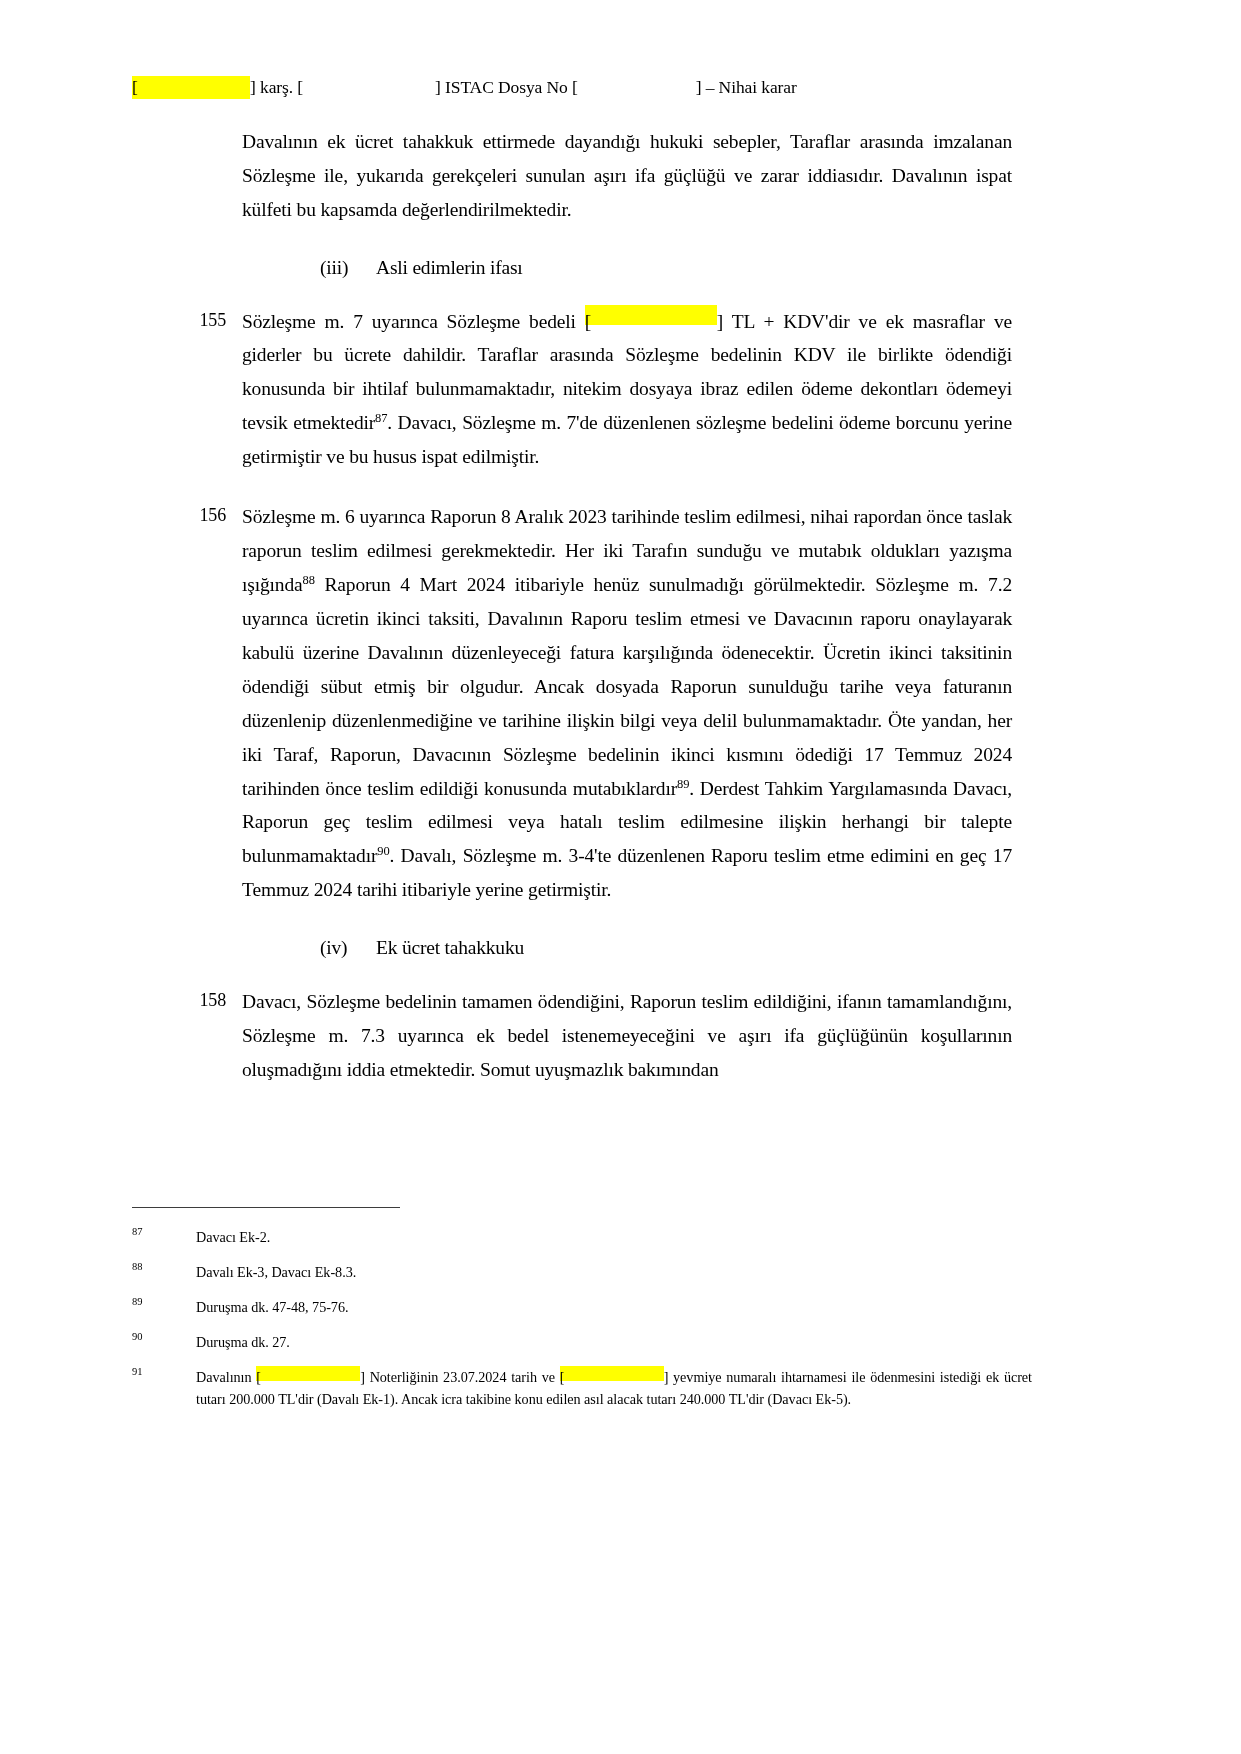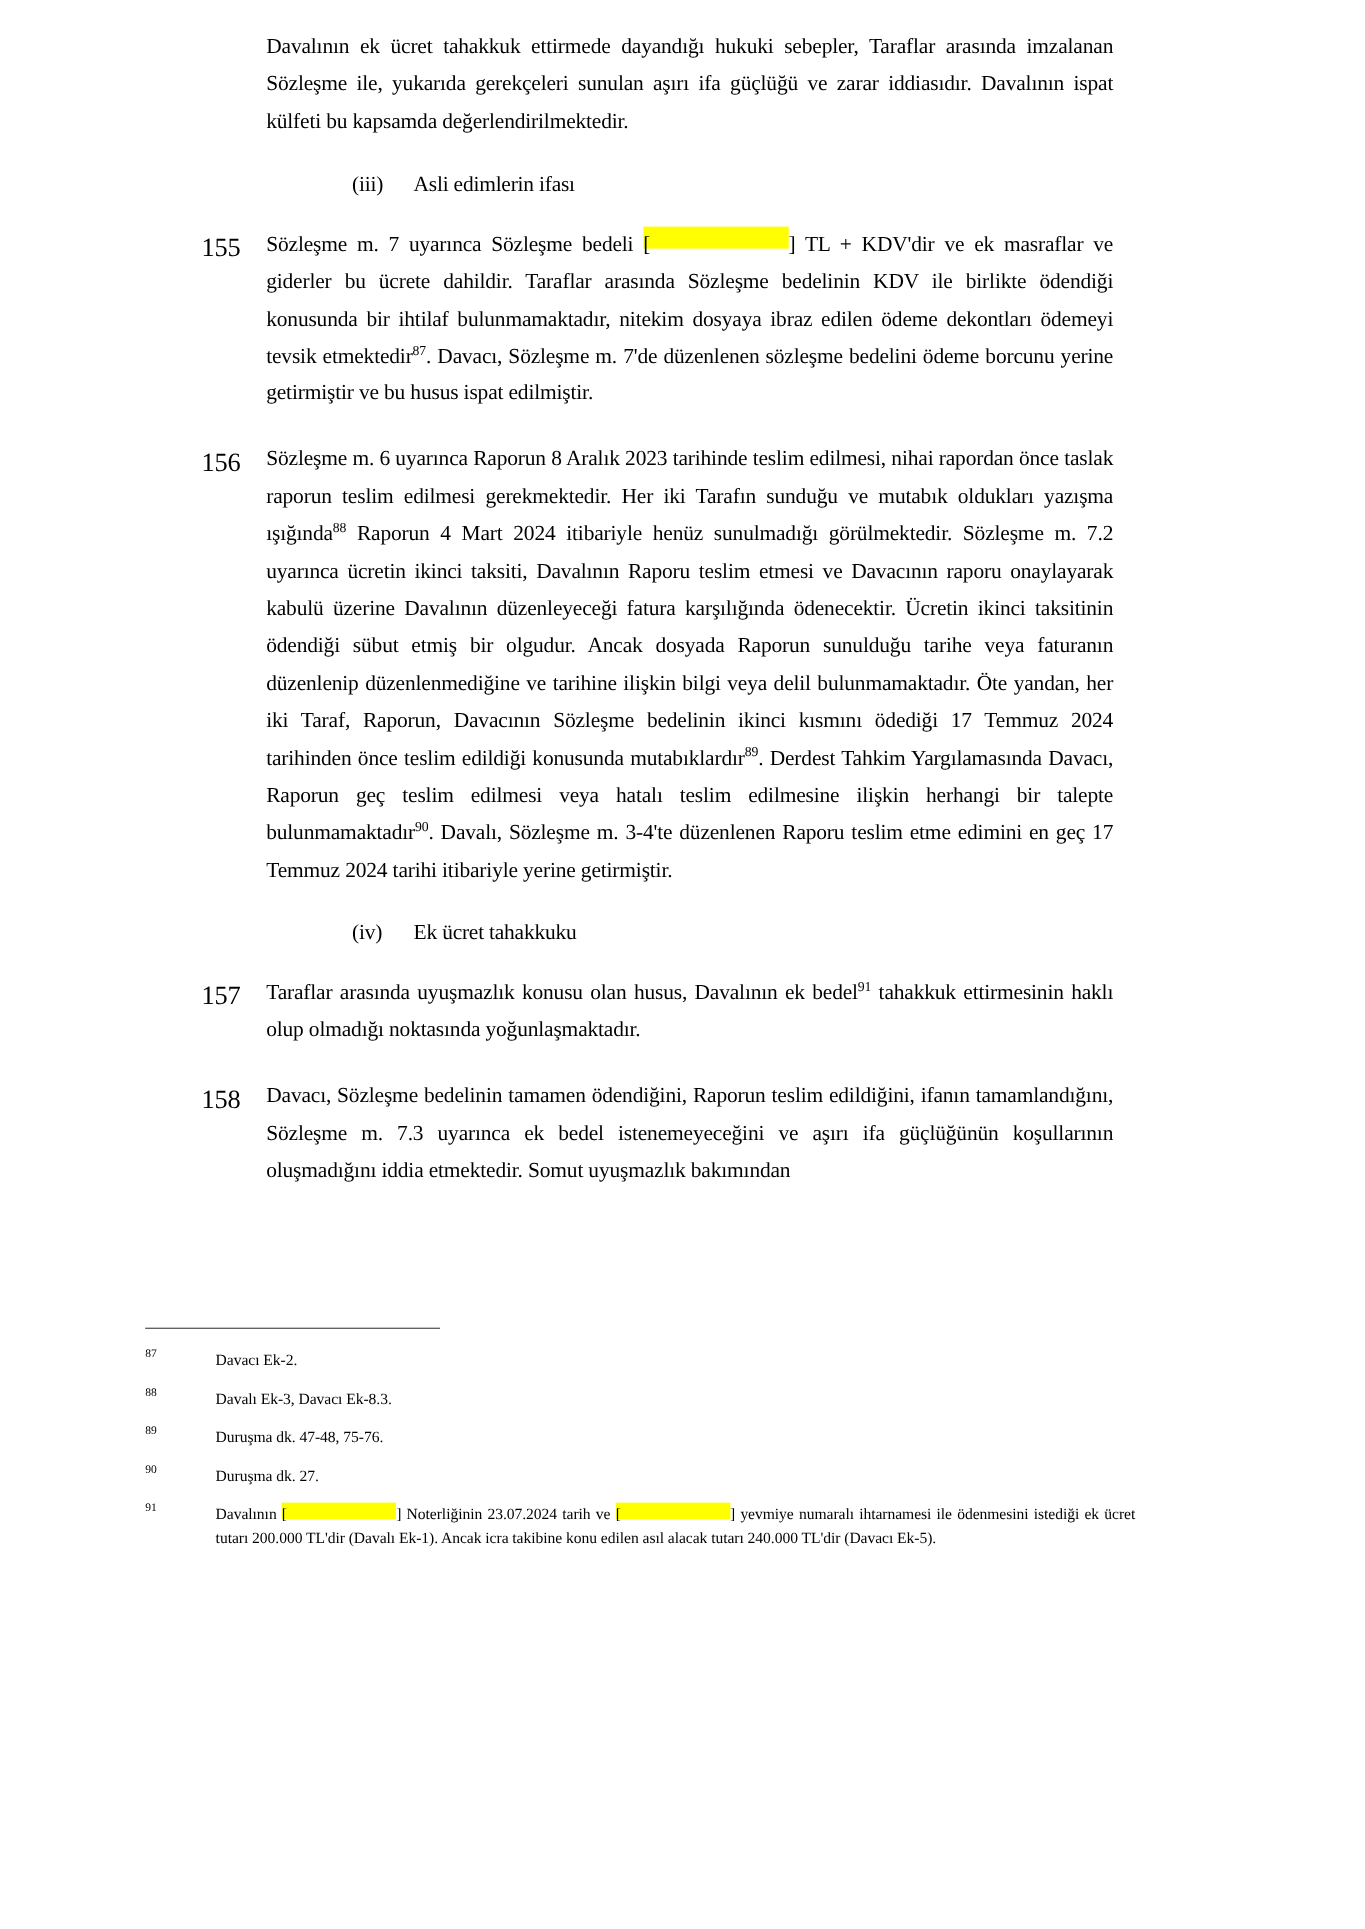--- a/index.html
+++ b/index.html
@@ -55,22 +55,22 @@
     text-align: justify;
     text-justify: inter-word;
     letter-spacing: -0.15px;
     margin-left: 44px;
   }
   .para .num {
     position: absolute;
     left: 0;
     top: 0;
     width: 50px;
-    text-align: center;
-    font-size: 24px;
+    text-align: right;
+    font-size: 18px;
   }
   .para.no-num { padding-left: 66px; }
 
   .heading-item {
     margin-top: 30px;
     padding-left: 188px;
     font-size: 19.5px;
     letter-spacing: -0.2px;
   }
   .heading-item .rn {
@@ -132,41 +132,39 @@
     font-size: 19px;
   }
 </style>
 </head>
 <body>
 
 <div class="page">
 
   <div class="content">
 
+    <div class="doc-header"><span class="redact h1"><span>[</span></span><span>] karş. [</span><span class="redact h2"></span><span>] ISTAC Dosya No [</span><span class="redact h3"></span><span>] – Nihai karar</span></div>
 
     <div class="para no-num">
       <span>Davalının ek ücret tahakkuk ettirmede dayandığı hukuki sebepler, Taraflar arasında imzalanan Sözleşme ile, yukarıda gerekçeleri sunulan aşırı ifa güçlüğü ve zarar iddiasıdır. Davalının ispat külfeti bu kapsamda değerlendirilmektedir.</span>
     </div>
 
     <div class="heading-item"><span class="rn">(iii)</span><span>Asli edimlerin ifası</span></div>
 
     <div class="para">
       <span class="num">155</span><span>Sözleşme m. 7 uyarınca Sözleşme bedeli</span>
       <span class="redact inline-155"><span>[</span></span><span>] TL + KDV'dir ve ek masraflar ve giderler bu ücrete dahildir. Taraflar arasında Sözleşme bedelinin KDV ile birlikte ödendiği konusunda bir ihtilaf bulunmamaktadır, nitekim dosyaya ibraz edilen ödeme dekontları ödemeyi tevsik etmektedir</span><sup>87</sup><span>. Davacı, Sözleşme m. 7'de düzenlenen sözleşme bedelini ödeme borcunu yerine getirmiştir ve bu husus ispat edilmiştir.</span>
     </div>
 
     <div class="para">
       <span class="num">156</span><span>Sözleşme m. 6 uyarınca Raporun 8 Aralık 2023 tarihinde teslim edilmesi, nihai rapordan önce taslak raporun teslim edilmesi gerekmektedir. Her iki Tarafın sunduğu ve mutabık oldukları yazışma ışığında</span><sup>88</sup><span> Raporun 4 Mart 2024 itibariyle henüz sunulmadığı görülmektedir. Sözleşme m. 7.2 uyarınca ücretin ikinci taksiti, Davalının Raporu teslim etmesi ve Davacının raporu onaylayarak kabulü üzerine Davalının düzenleyeceği fatura karşılığında ödenecektir. Ücretin ikinci taksitinin ödendiği sübut etmiş bir olgudur. Ancak dosyada Raporun sunulduğu tarihe veya faturanın düzenlenip düzenlenmediğine ve tarihine ilişkin bilgi veya delil bulunmamaktadır. Öte yandan, her iki Taraf, Raporun, Davacının Sözleşme bedelinin ikinci kısmını ödediği 17 Temmuz 2024 tarihinden önce teslim edildiği konusunda mutabıklardır</span><sup>89</sup><span>. Derdest Tahkim Yargılamasında Davacı, Raporun geç teslim edilmesi veya hatalı teslim edilmesine ilişkin herhangi bir talepte bulunmamaktadır</span><sup>90</sup><span>. Davalı, Sözleşme m. 3-4'te düzenlenen Raporu teslim etme edimini en geç 17 Temmuz 2024 tarihi itibariyle yerine getirmiştir.</span>
     </div>
 
     <div class="heading-item"><span class="rn">(iv)</span><span>Ek ücret tahakkuku</span></div>
 
-    <div class="para">
-      <span class="num">157</span><span>Taraflar arasında uyuşmazlık konusu olan husus, Davalının ek bedel</span><sup>91</sup><span> tahakkuk ettirmesinin haklı olup olmadığı noktasında yoğunlaşmaktadır.</span>
-    </div>
 
     <div class="para">
       <span class="num">158</span><span>Davacı, Sözleşme bedelinin tamamen ödendiğini, Raporun teslim edildiğini, ifanın tamamlandığını, Sözleşme m. 7.3 uyarınca ek bedel istenemeyeceğini ve aşırı ifa güçlüğünün koşullarının oluşmadığını iddia etmektedir. Somut uyuşmazlık bakımından</span>
     </div>
 
   </div>
 
   <div class="footnote-area">
     <div class="fn-rule"></div>
 

